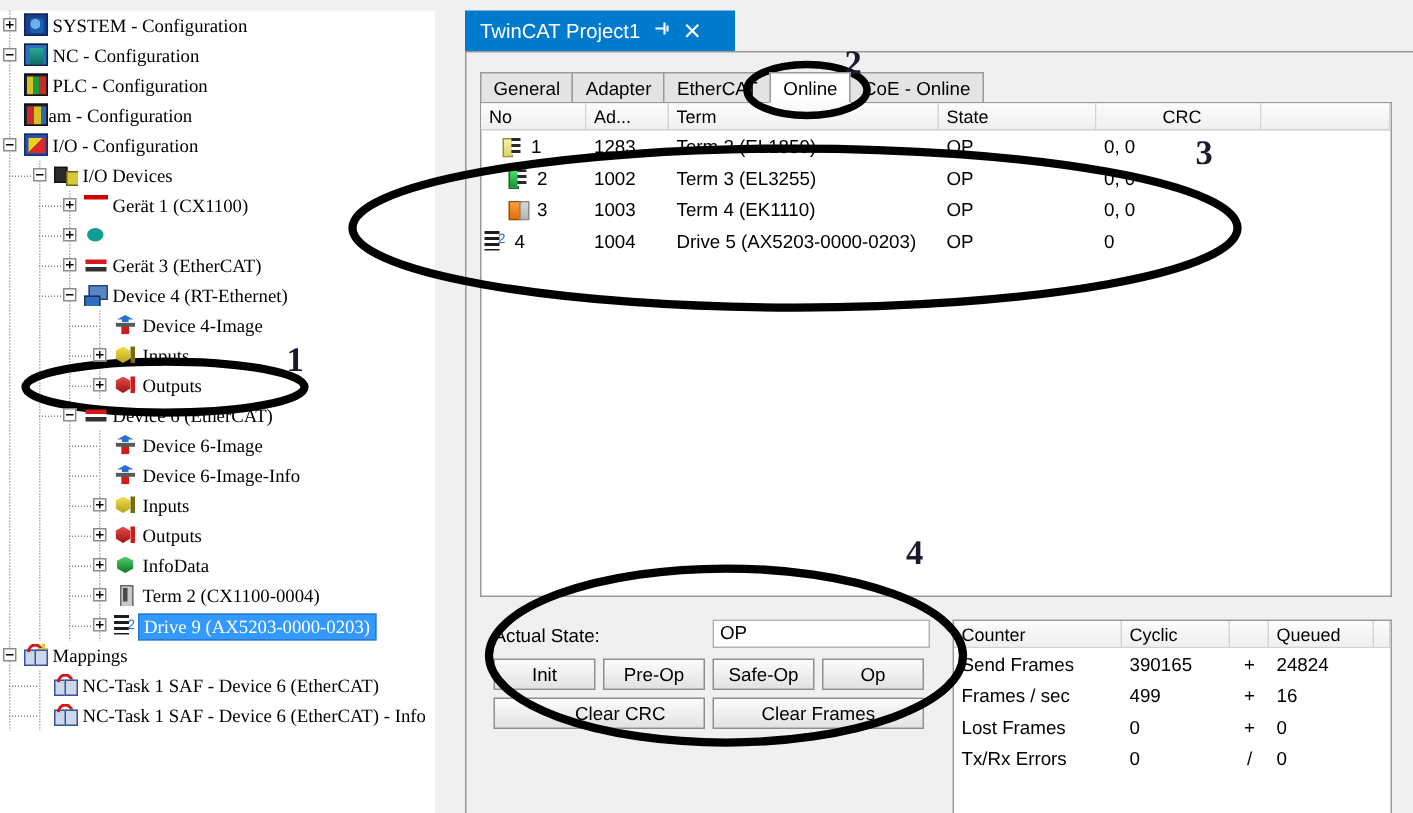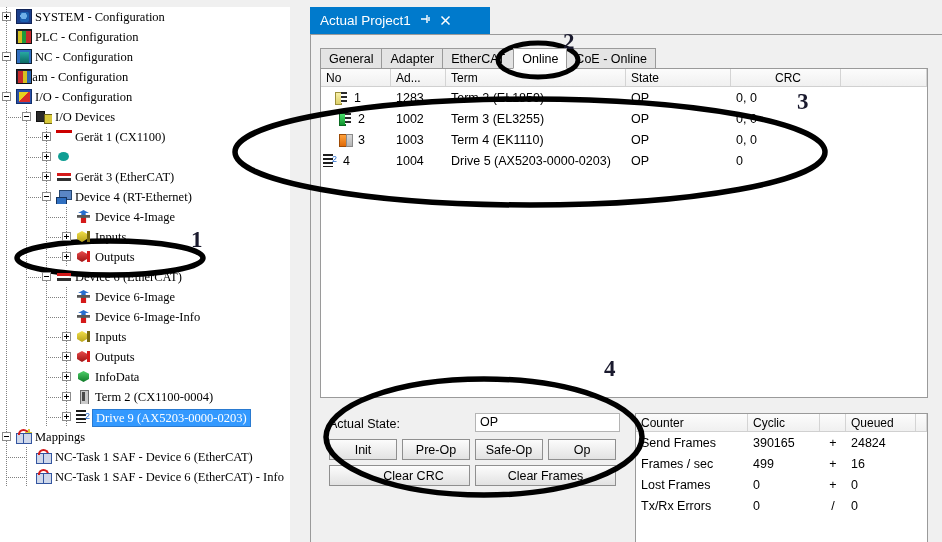--- a/index.html
+++ b/index.html
@@ -331,30 +331,30 @@
           <div class="vline" style="left: 6px;"></div>
         </div>
         <div class="expander plus" style="left: 2px;"></div>
         <div class="ticon ic-sys" style="left: 16px;"></div>
         <div class="tlabel" style="left: 35px;">SYSTEM - Configuration</div>
       </div>
       <div class="tnode">
         <div class="guides">
           <div class="vline" style="left: 6px;"></div>
         </div>
-        <div class="ticon ic-plc" style="left: 16px;"></div>
-        <div class="tlabel" style="left: 35px;">PLC - Configuration</div>
-      </div>
-      <div class="tnode">
-        <div class="guides">
-          <div class="vline" style="left: 6px;"></div>
-        </div>
         <div class="expander minus" style="left: 2px;"></div>
         <div class="ticon ic-nc" style="left: 16px;"></div>
         <div class="tlabel" style="left: 35px;">NC - Configuration</div>
+      </div>
+      <div class="tnode">
+        <div class="guides">
+          <div class="vline" style="left: 6px;"></div>
+        </div>
+        <div class="ticon ic-plc" style="left: 16px;"></div>
+        <div class="tlabel" style="left: 35px;">PLC - Configuration</div>
       </div>
       <div class="tnode">
         <div class="guides">
           <div class="vline" style="left: 6px;"></div>
         </div>
         <div class="ticon ic-cam" style="left: 16px;"></div>
         <div class="tlabel" style="left: 24px;">Cam - Configuration</div>
       </div>
       <div class="tnode">
         <div class="guides">
@@ -582,21 +582,21 @@
   <div id="tree-scroll-gutter"></div>
 </div>
 
 <div id="pane-split">
   <div id="pane-split-line"></div>
 </div>
 
 <div id="doc-pane">
 
   <div id="doc-tab">
-    <span id="doc-tab-title">Actual Project1</span>
+    <span id="doc-tab-title">TwinCAT Project1</span>
     <span id="doc-tab-pin">
       <svg width="11" height="11" viewBox="0 0 11 11" aria-hidden="true">
         <path d="M1 5 H7 M7 1 V9 M9 3 V7" stroke="#ffffff" stroke-width="1.4" fill="none"></path>
       </svg>
     </span>
     <span id="doc-tab-close">
       <svg width="11" height="11" viewBox="0 0 11 11" aria-hidden="true">
         <path d="M1.5 1.5 L9.5 9.5 M9.5 1.5 L1.5 9.5" stroke="#ffffff" stroke-width="1.5" fill="none"></path>
       </svg>
     </span>

